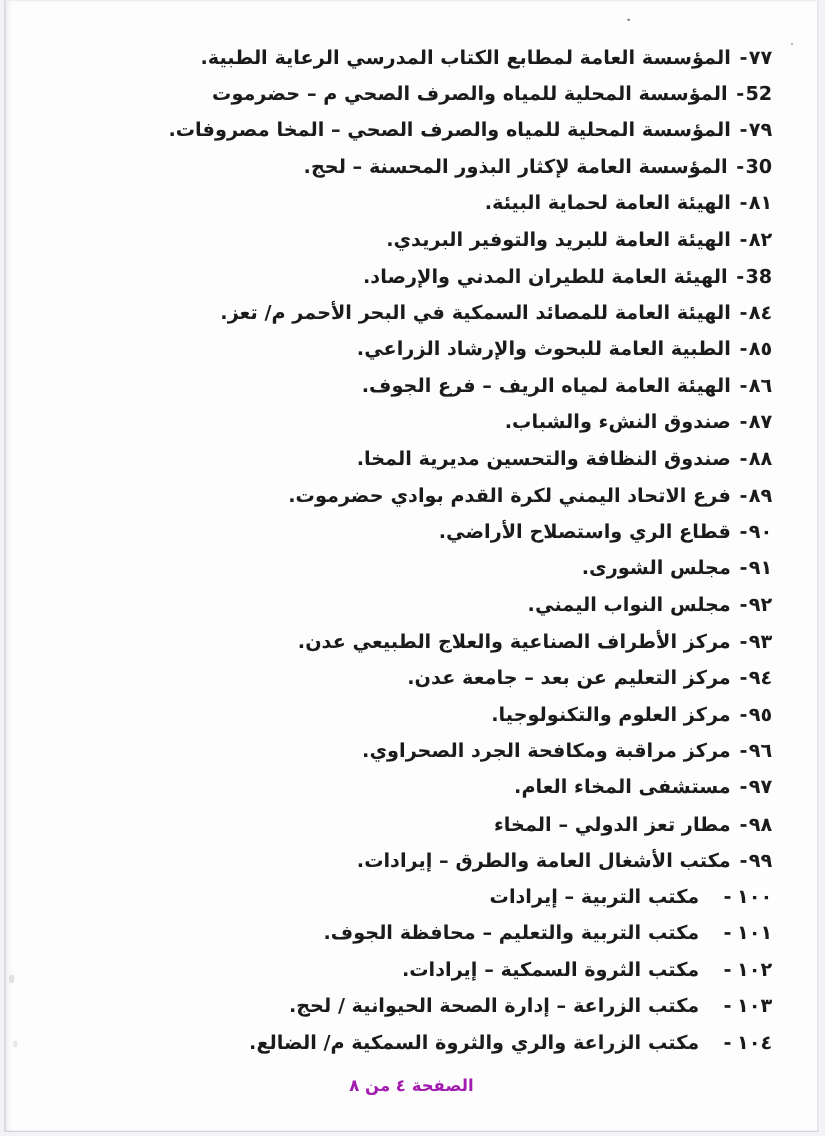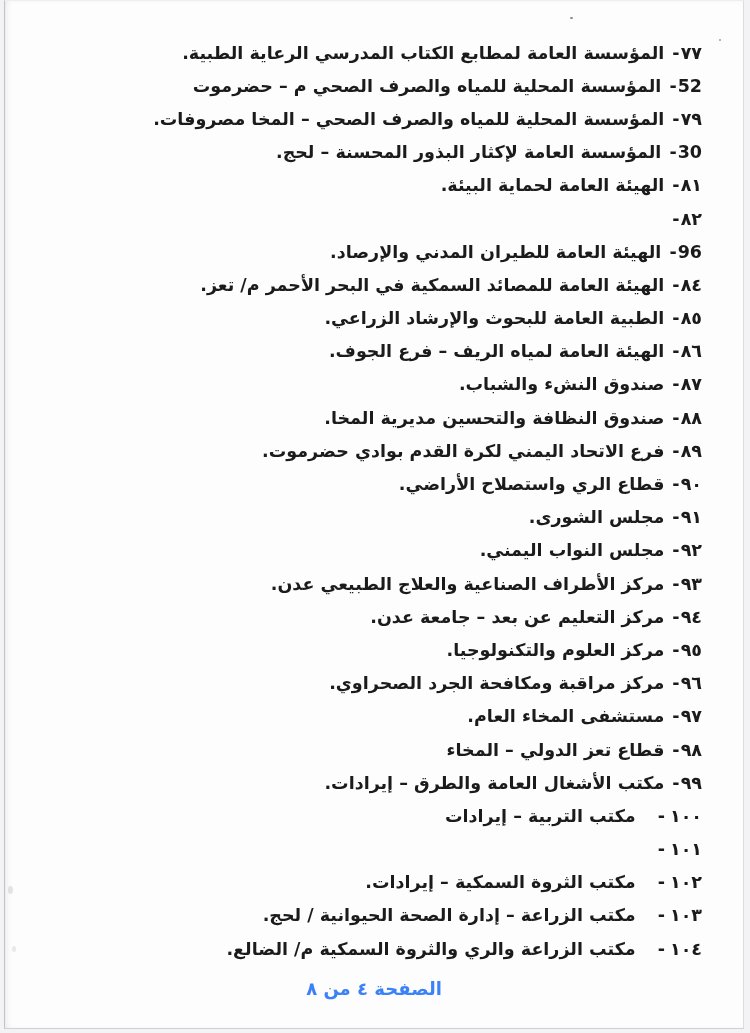--- a/index.html
+++ b/index.html
@@ -55,23 +55,23 @@
   }
   .row.wide .num { column-gap: 5px; }
   .text { display: inline-block; }
   .footer {
     position: absolute;
     top: 977px;
     left: 0;
     width: 738px;
     text-align: center;
     direction: rtl;
-    font-size: 18px;
+    font-size: 15px;
     font-weight: 600;
-    color: #3b82f6;
+    color: #a21caf;
   }
   .speck {
     position: absolute;
     border-radius: 50%;
   }
   .speck.s1 { left: 570px; top: 17px;  width: 3px; height: 2px; background: rgba(110,110,118,.85); }
   .speck.s2 { left: 719px; top: 39px;  width: 2px; height: 2px; background: rgba(120,120,128,.7); }
   .speck.s3 { left: 8px;   top: 886px; width: 5px; height: 8px; background: rgba(140,140,152,.22); }
   .speck.s4 { left: 12px;  top: 946px; width: 4px; height: 6px; background: rgba(140,140,152,.18); }
 </style>
@@ -114,24 +114,25 @@
             <span class="digits">٨١</span>
             <span class="dash">-</span>
           </span>
           <span class="text">الهيئة العامة لحماية البيئة.</span>
         </div>
         <div class="row">
           <span class="num">
             <span class="digits">٨٢</span>
             <span class="dash">-</span>
           </span>
-        </div>
-        <div class="row">
-          <span class="num">
-            <span class="digits">96</span>
+          <span class="text">الهيئة العامة للبريد والتوفير البريدي.</span>
+        </div>
+        <div class="row">
+          <span class="num">
+            <span class="digits">38</span>
             <span class="dash">-</span>
           </span>
           <span class="text">الهيئة العامة للطيران المدني والإرصاد.</span>
         </div>
         <div class="row">
           <span class="num">
             <span class="digits">٨٤</span>
             <span class="dash">-</span>
           </span>
           <span class="text">الهيئة العامة للمصائد السمكية في البحر الأحمر م/ تعز.</span>
@@ -225,41 +226,42 @@
             <span class="digits">٩٧</span>
             <span class="dash">-</span>
           </span>
           <span class="text">مستشفى المخاء العام.</span>
         </div>
         <div class="row">
           <span class="num">
             <span class="digits">٩٨</span>
             <span class="dash">-</span>
           </span>
-          <span class="text">قطاع تعز الدولي – المخاء</span>
+          <span class="text">مطار تعز الدولي – المخاء</span>
         </div>
         <div class="row">
           <span class="num">
             <span class="digits">٩٩</span>
             <span class="dash">-</span>
           </span>
           <span class="text">مكتب الأشغال العامة والطرق – إيرادات.</span>
         </div>
         <div class="row wide">
           <span class="num">
             <span class="digits">١٠٠</span>
             <span class="dash">-</span>
           </span>
           <span class="text">مكتب التربية – إيرادات</span>
         </div>
         <div class="row wide">
           <span class="num">
             <span class="digits">١٠١</span>
             <span class="dash">-</span>
           </span>
+          <span class="text">مكتب التربية والتعليم – محافظة الجوف.</span>
         </div>
         <div class="row wide">
           <span class="num">
             <span class="digits">١٠٢</span>
             <span class="dash">-</span>
           </span>
           <span class="text">مكتب الثروة السمكية – إيرادات.</span>
         </div>
         <div class="row wide">
           <span class="num">

